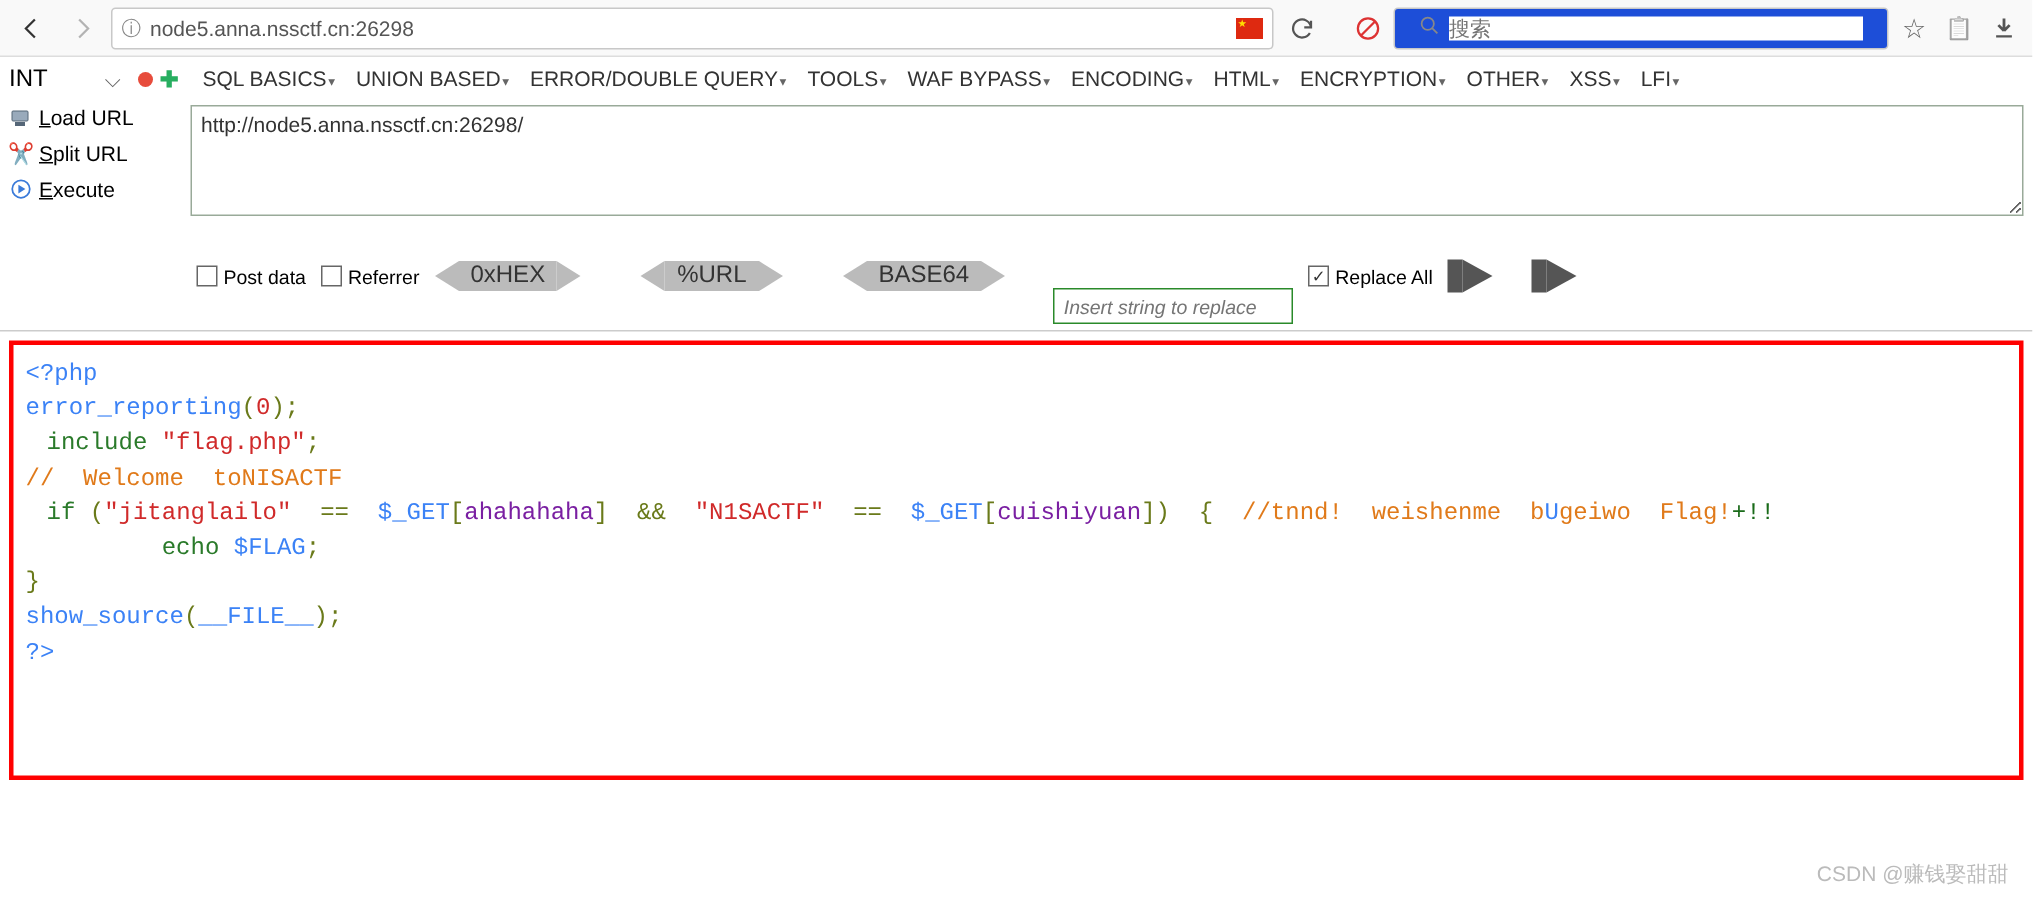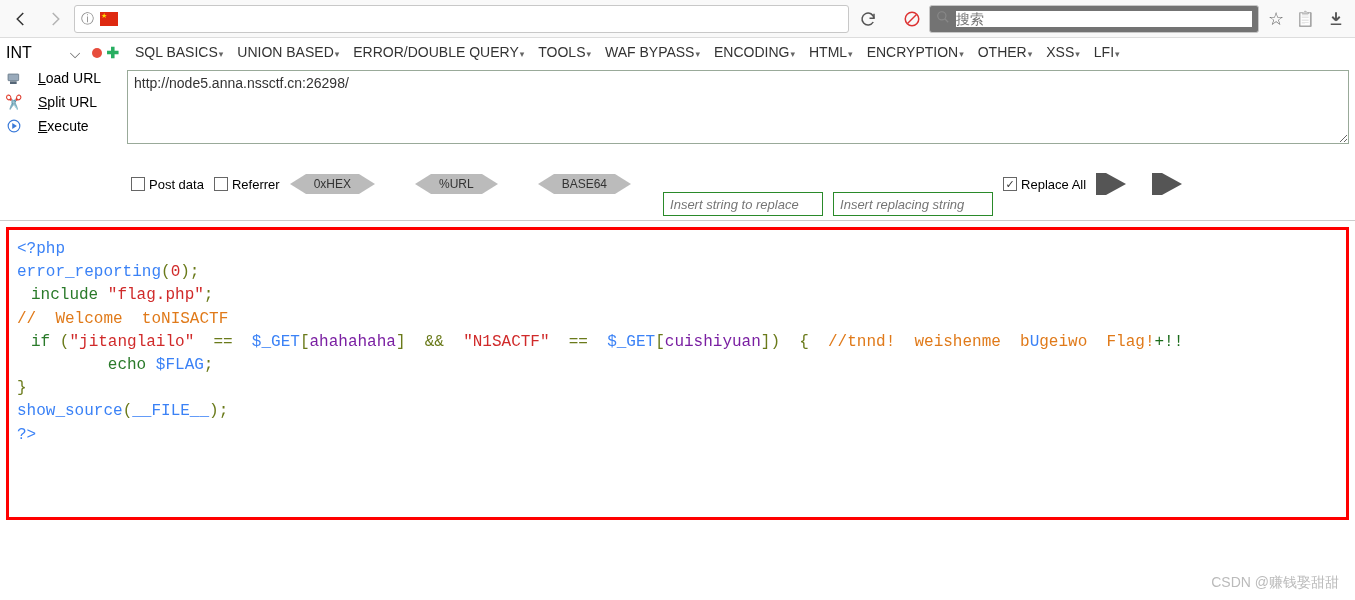--- a/index.html
+++ b/index.html
@@ -6,55 +6,55 @@
   body { font-family: "Segoe UI", Arial, sans-serif; font-size: 13px; background: #fff; width: 1355px; }
 
   
   .browser-bar { display: flex; align-items: center; height: 38px; background: #f9f9f9; border-bottom: 1px solid #ddd; padding: 0 6px; gap: 4px; }
   .nav-btn { width: 30px; height: 30px; display: flex; align-items: center; justify-content: center; border-radius: 3px; color: #555; }
   .nav-btn svg { width: 18px; height: 18px; }
   .url-wrap { flex: 1; display: flex; align-items: center; height: 28px; border: 1px solid #c8c8c8; border-radius: 3px; background: #fff; padding: 0 6px; gap: 6px; }
   .url-wrap input { flex: 1; border: none; outline: none; font-size: 14px; color: #555; }
   .flag-icon { width:18px; height:14px; background:#de2910; position:relative; }
   .flag-icon:before { content:"★"; color:#ffde00; font-size:7px; position:absolute; left:1px; top:0; }
-  .search-wrap { width: 330px; display: flex; align-items: center; height: 28px; border: 1px solid #c8c8c8; border-radius: 3px; background: #737373; padding: 0 6px; gap: 6px; }
+  .search-wrap { width: 330px; display: flex; align-items: center; height: 28px; border: 1px solid #c8c8c8; border-radius: 3px; background: #1d4ed8; padding: 0 16px; gap: 6px; }
   .search-wrap input { flex: 1; border: none; outline: none; font-size: 14px; color: #888; }
   .icon-btn { width: 26px; height: 26px; display:flex; align-items:center; justify-content:center; color:#666; }
   .icon-btn svg { width:18px; height:18px; }
   .star-outline:before { content:"☆"; font-size:18px; color:#666; }
   .clipboard:before { content:"📋"; font-size:15px; filter: grayscale(1); opacity:.7; }
 
   
   .hackbar { display:flex; border-bottom:1px solid #ccc; }
   .hackbar-left { width:125px; padding:4px 6px; font-size:14px; }
   .int-row { display:flex; align-items:center; gap:4px; padding:2px 0 4px; }
   .int-select { flex:1; border:none; background:transparent; font-size:16px; font-weight:500; outline:none; }
   .chev:before { content:"⌵"; font-size:14px; color:#666; }
   .db-dot { display:inline-block; width:10px; height:10px; border-radius:50%; }
   .db-red { background:#e74c3c; }
   .db-green { color:#27ae60; font-weight:bold; font-size:15px; }
-  .action-row { display:flex; align-items:center; gap:16px; padding:4px 0; cursor:pointer; }
+  .action-row { display:flex; align-items:center; gap:4px; padding:4px 0; cursor:pointer; }
   .mini-icon { width:16px; height:16px; display:flex; align-items:center; justify-content:center; }
   .underline-first::first-letter { text-decoration: underline; }
 
   .hackbar-right { flex:1; display:flex; flex-direction:column; }
   .menu-bar { display:flex; align-items:center; gap:2px; height:28px; padding:0 4px; }
   .menu-item { padding:4px 6px; font-size:14px; color:#333; cursor:pointer; white-space:nowrap; }
   .menu-item .caret { font-size:9px; color:#666; margin-left:1px; }
   .url-big { margin:4px 6px 4px 2px; height:74px; border:1px solid #9a9; background:#fff; padding:4px 6px; font-size:14px; color:#333; font-family:Arial; outline:none; }
 
   .options-row { display:flex; align-items:center; gap:10px; padding:4px 6px; }
   .chk-wrap { display:flex; align-items:center; gap:4px; cursor:pointer; }
   .chk { width:14px; height:14px; border:1.5px solid #666; background:#fff; display:inline-flex; align-items:center; justify-content:center; font-size:11px; color:#333;}
   .chk.checked:before{ content:"✓"; }
   .arrow-pill { display:flex; align-items:center; }
   .arrow-l, .arrow-r { width:0; height:0; border-top:10px solid transparent; border-bottom:10px solid transparent; }
   .arrow-l { border-right:16px solid #777; }
   .arrow-r { border-left:16px solid #777; }
-  .arrow-mid { background:#777; color:#fff; height:20px; line-height:20px; padding:0 8px; font-size:12px; }
+  .arrow-mid { background:#777; color:#fff; height:20px; line-height:20px; padding:0 8px; font-size:16px; }
   .light .arrow-l { border-right-color:#bbb; }
   .light .arrow-r { border-left-color:#bbb; }
   .light .arrow-mid { background:#bbb; color:#333; }
   .replace-input { height:24px; border:1.5px solid #2a8a2a; padding:0 6px; font-style:italic; color:#777; width:160px; outline:none; font-size:13px;margin-top:40px; }
   .solo-arrow { display:flex; align-items:center; }
   .solo-arrow .arrow-r { border-left-color:#555; border-top-width:11px; border-bottom-width:11px; border-left-width:20px; }
   .solo-arrow .arrow-mid { background:#555; width:10px; padding:0; height:22px; }
 
   
   .code-box { margin:6px; border:3px solid #f00; padding:8px 8px 70px 8px; font-family: "Courier New", monospace; font-size:16px; line-height:1.45; white-space:pre; overflow:auto; }
@@ -77,20 +77,21 @@
         <path d="M15 4 L7 12 L15 20"></path>
       </svg>
   </div>
   <div class="nav-btn" style="opacity:.35">
     <svg viewBox="0 0 24 24" fill="none" stroke="#333" stroke-width="2">
         <path d="M9 4 L17 12 L9 20"></path>
       </svg>
   </div>
   <div class="url-wrap">
     <span style="color:#888">ⓘ</span>
+    <input value="node5.anna.nssctf.cn:26298" style="">
     <span class="flag-icon"></span>
   </div>
   <div class="nav-btn active">
     <svg viewBox="0 0 24 24" fill="none" stroke="#555" stroke-width="2">
         <path d="M20 11 A8 8 0 1 0 19 16"></path>
         <path d="M20 5 L20 11 L14 11"></path>
       </svg>
   </div>
   <div style="width:8px"></div>
   <div class="icon-btn">
@@ -188,21 +189,20 @@
           <span class="arrow-r"></span>
       </span>
       <span style="width:20px"></span>
       <span class="arrow-pill light">
         <span class="arrow-l"></span>
           <span class="arrow-mid">BASE64</span>
           <span class="arrow-r"></span>
       </span>
       <span style="width:12px"></span>
       <input class="replace-input" placeholder="Insert string to replace" style="">
-      <input class="replace-input" placeholder="Insert replacing string" style="">
       <label class="chk-wrap">
         <span class="chk checked"></span>
         <span>Replace All</span>
       </label>
       <span class="solo-arrow">
         <span class="arrow-mid"></span>
           <span class="arrow-r"></span>
       </span>
       <span style="width:6px"></span>
       <span class="solo-arrow">

